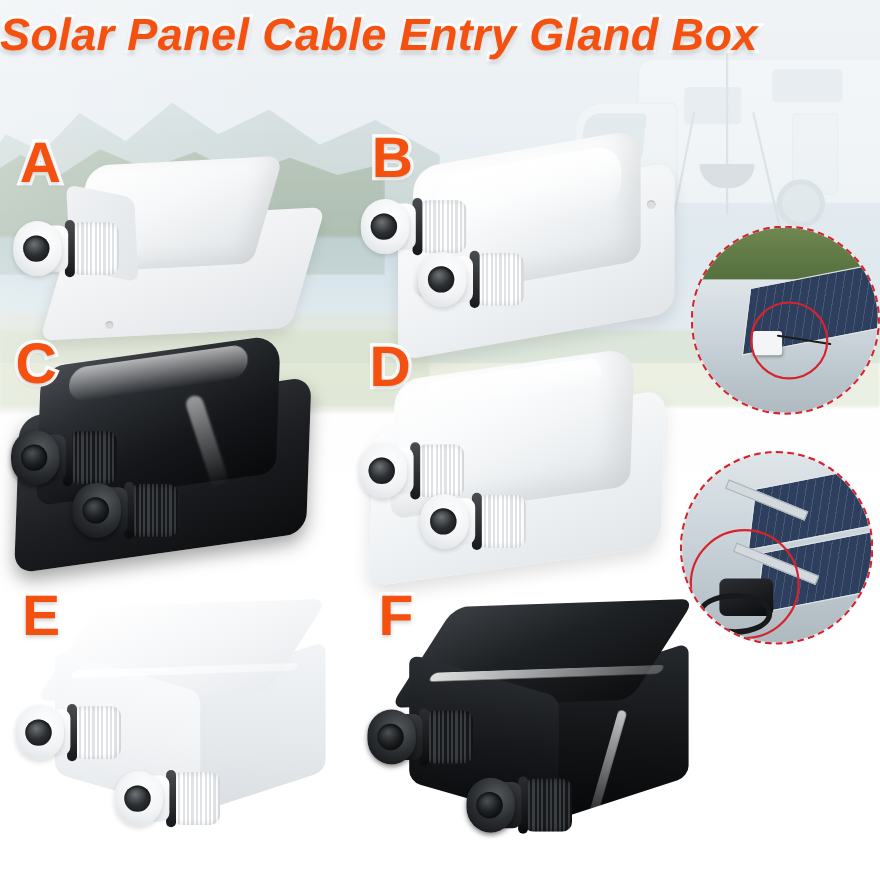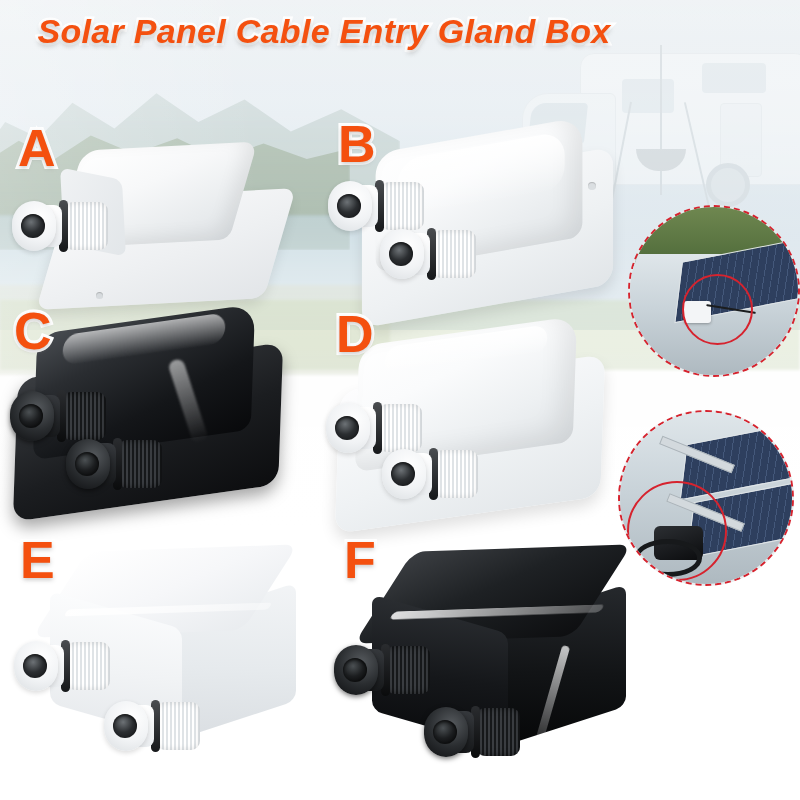--- a/index.html
+++ b/index.html
@@ -64,21 +64,21 @@
   .rv-wheel.a{left:44px;top:118px;}
   .rv-wheel.b{left:186px;top:118px;}
   .rv-pole{position:absolute;left:140px;top:0px;width:2px;height:150px;background:#b7c1c6;}
   .rv-tripodA{position:absolute;left:100px;top:56px;width:2px;height:105px;background:#b7c1c6;transform:rotate(11deg);}
   .rv-tripodB{position:absolute;left:176px;top:56px;width:2px;height:108px;background:#b7c1c6;transform:rotate(-13deg);}
   .rv-pot{position:absolute;left:116px;top:104px;width:50px;height:22px;background:#b0b7ba;border-radius:0 0 22px 22px;}
 
   
   .title{
     position:absolute;left:0;top:8px;width:648px;text-align:center;
-    font-size:34px;line-height:46px;font-weight:bold;font-style:italic;
+    font-size:41px;line-height:46px;font-weight:bold;font-style:italic;
     color:#f4500f;letter-spacing:.3px;
     -webkit-text-stroke:5px #ffffff;paint-order:stroke fill;
     text-shadow:0 3px 5px rgba(120,120,120,.45);
     white-space:nowrap;
   }
 
   
   .letter{
     position:absolute;font-size:52px;line-height:52px;font-weight:bold;
     color:#f4500f;-webkit-text-stroke:6px #ffffff;paint-order:stroke fill;

